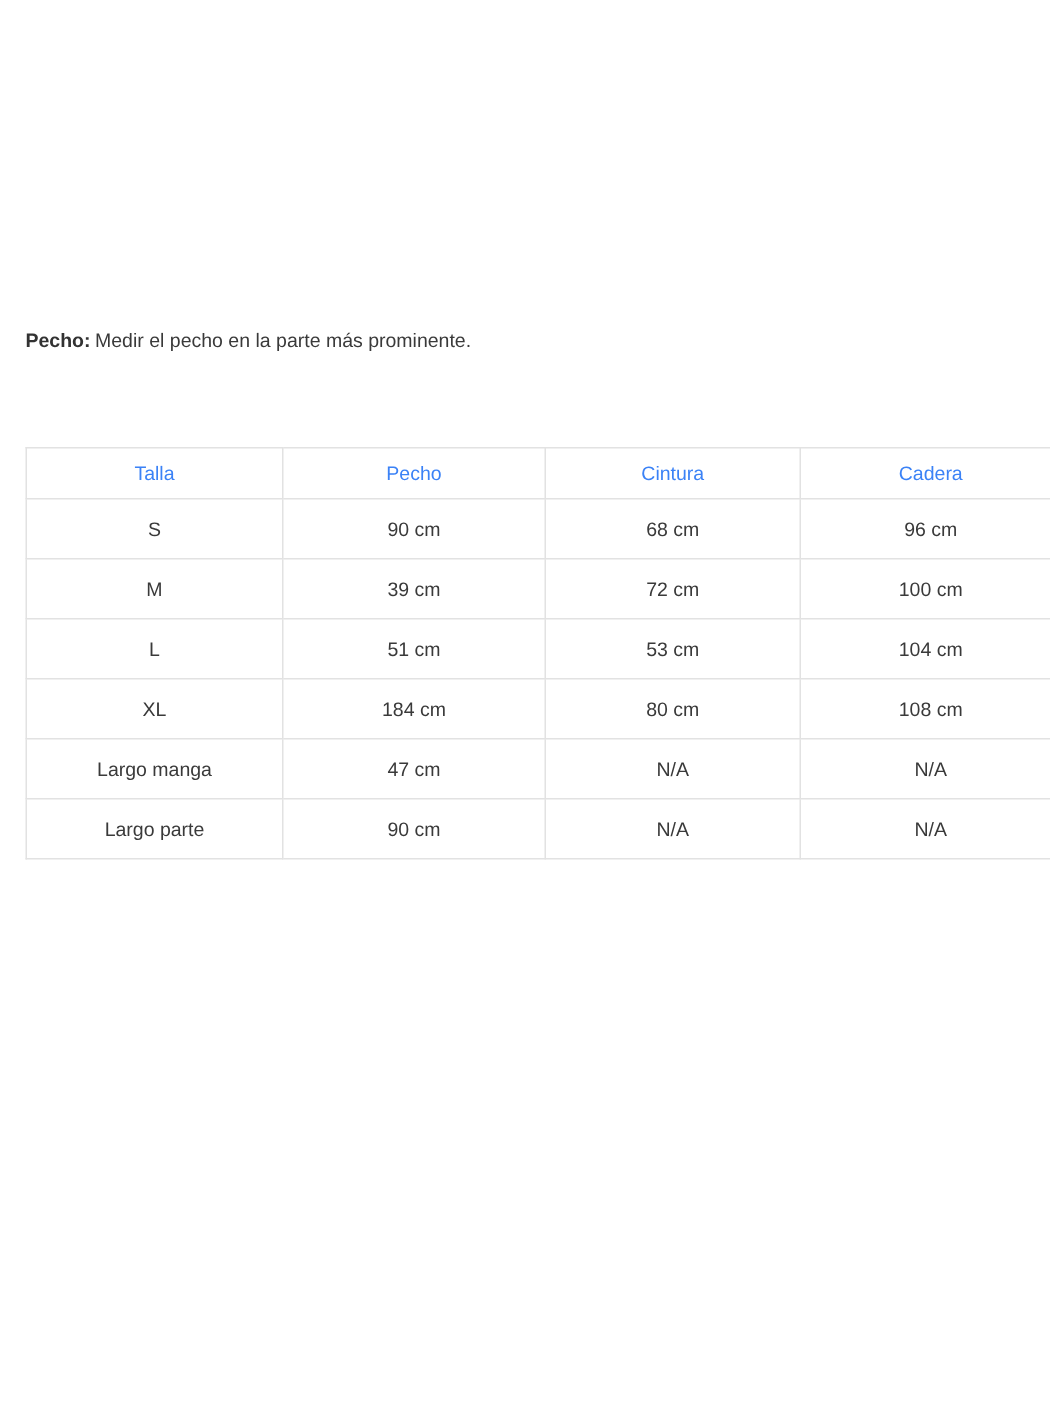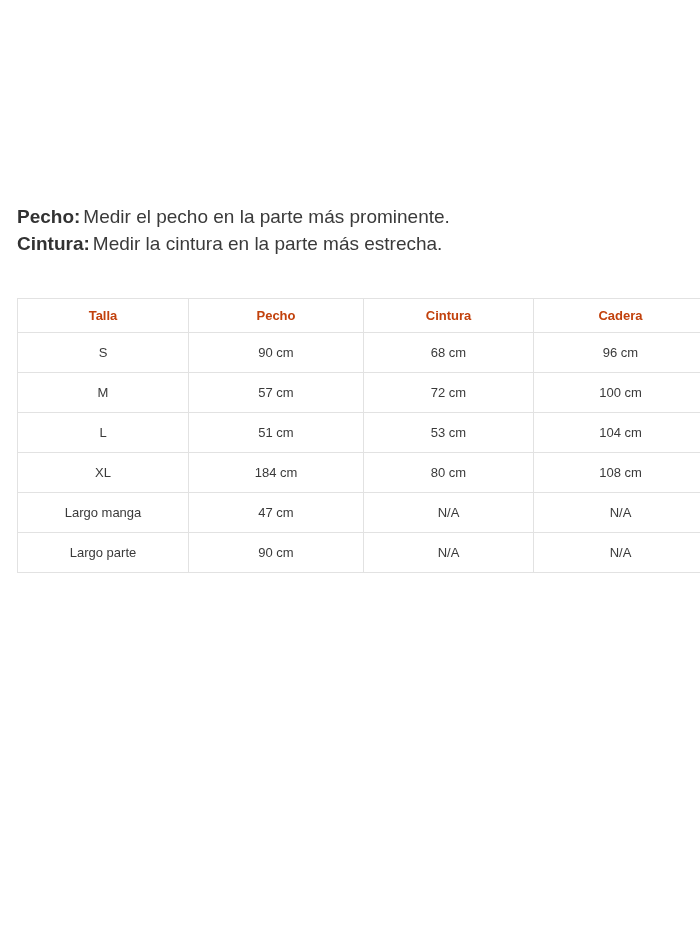--- a/index.html
+++ b/index.html
@@ -15,23 +15,23 @@
     font-family: "Liberation Sans", "DejaVu Sans", sans-serif;
     color: #3a3a3a;
   }
   .measure-guide {
     position: absolute;
     top: 209px;
     left: 17px;
     right: 17px;
   }
   .measure-line {
-    font-size: 19px;
+    font-size: 13px;
     line-height: 16px;
-    margin: 0 0 11px 0;
+    margin: 10px 0 11px 0;
     white-space: nowrap;
   }
   .measure-line b {
     font-weight: bold;
     color: #323232;
     margin-right: 3px;
   }
   .size-table {
     position: absolute;
     top: 298px;
@@ -44,40 +44,39 @@
   .size-table td {
     border: 1px solid #e2e2e2;
     text-align: center;
     vertical-align: middle;
     padding: 0;
     font-size: 13px;
     overflow: hidden;
   }
   .size-table th {
     height: 33px;
-    font-weight: bold;
-    color: #c2410c;
+    font-weight: normal;
+    color: #3b82f6;
     margin-top: 11px;
   }
   .size-table td {
     height: 39px;
     font-weight: normal;
     color: #3a3a3a;
   }
   col.c0 { width: 171px; }
   col.c1 { width: 175px; }
   col.c2 { width: 170px; }
   col.c3 { width: 174px; }
 </style>
 </head>
 <body>
 
 <div class="measure-guide">
   <p class="measure-line"><b>Pecho:</b><span>Medir el pecho en la parte más prominente.</span></p>
-  <p class="measure-line"><b>Cintura:</b><span>Medir la cintura en la parte más estrecha.</span></p>
 </div>
 
 <table class="size-table">
   <colgroup>
     <col class="c0">
       <col class="c1">
       <col class="c2">
       <col class="c3">
   </colgroup>
   <thead>
@@ -90,21 +89,21 @@
   </thead>
   <tbody>
     <tr>
       <td>S</td>
       <td>90 cm</td>
       <td>68 cm</td>
       <td>96 cm</td>
     </tr>
     <tr>
       <td>M</td>
-      <td>57 cm</td>
+      <td>39 cm</td>
       <td>72 cm</td>
       <td>100 cm</td>
     </tr>
     <tr>
       <td>L</td>
       <td>51 cm</td>
       <td>53 cm</td>
       <td>104 cm</td>
     </tr>
     <tr>

